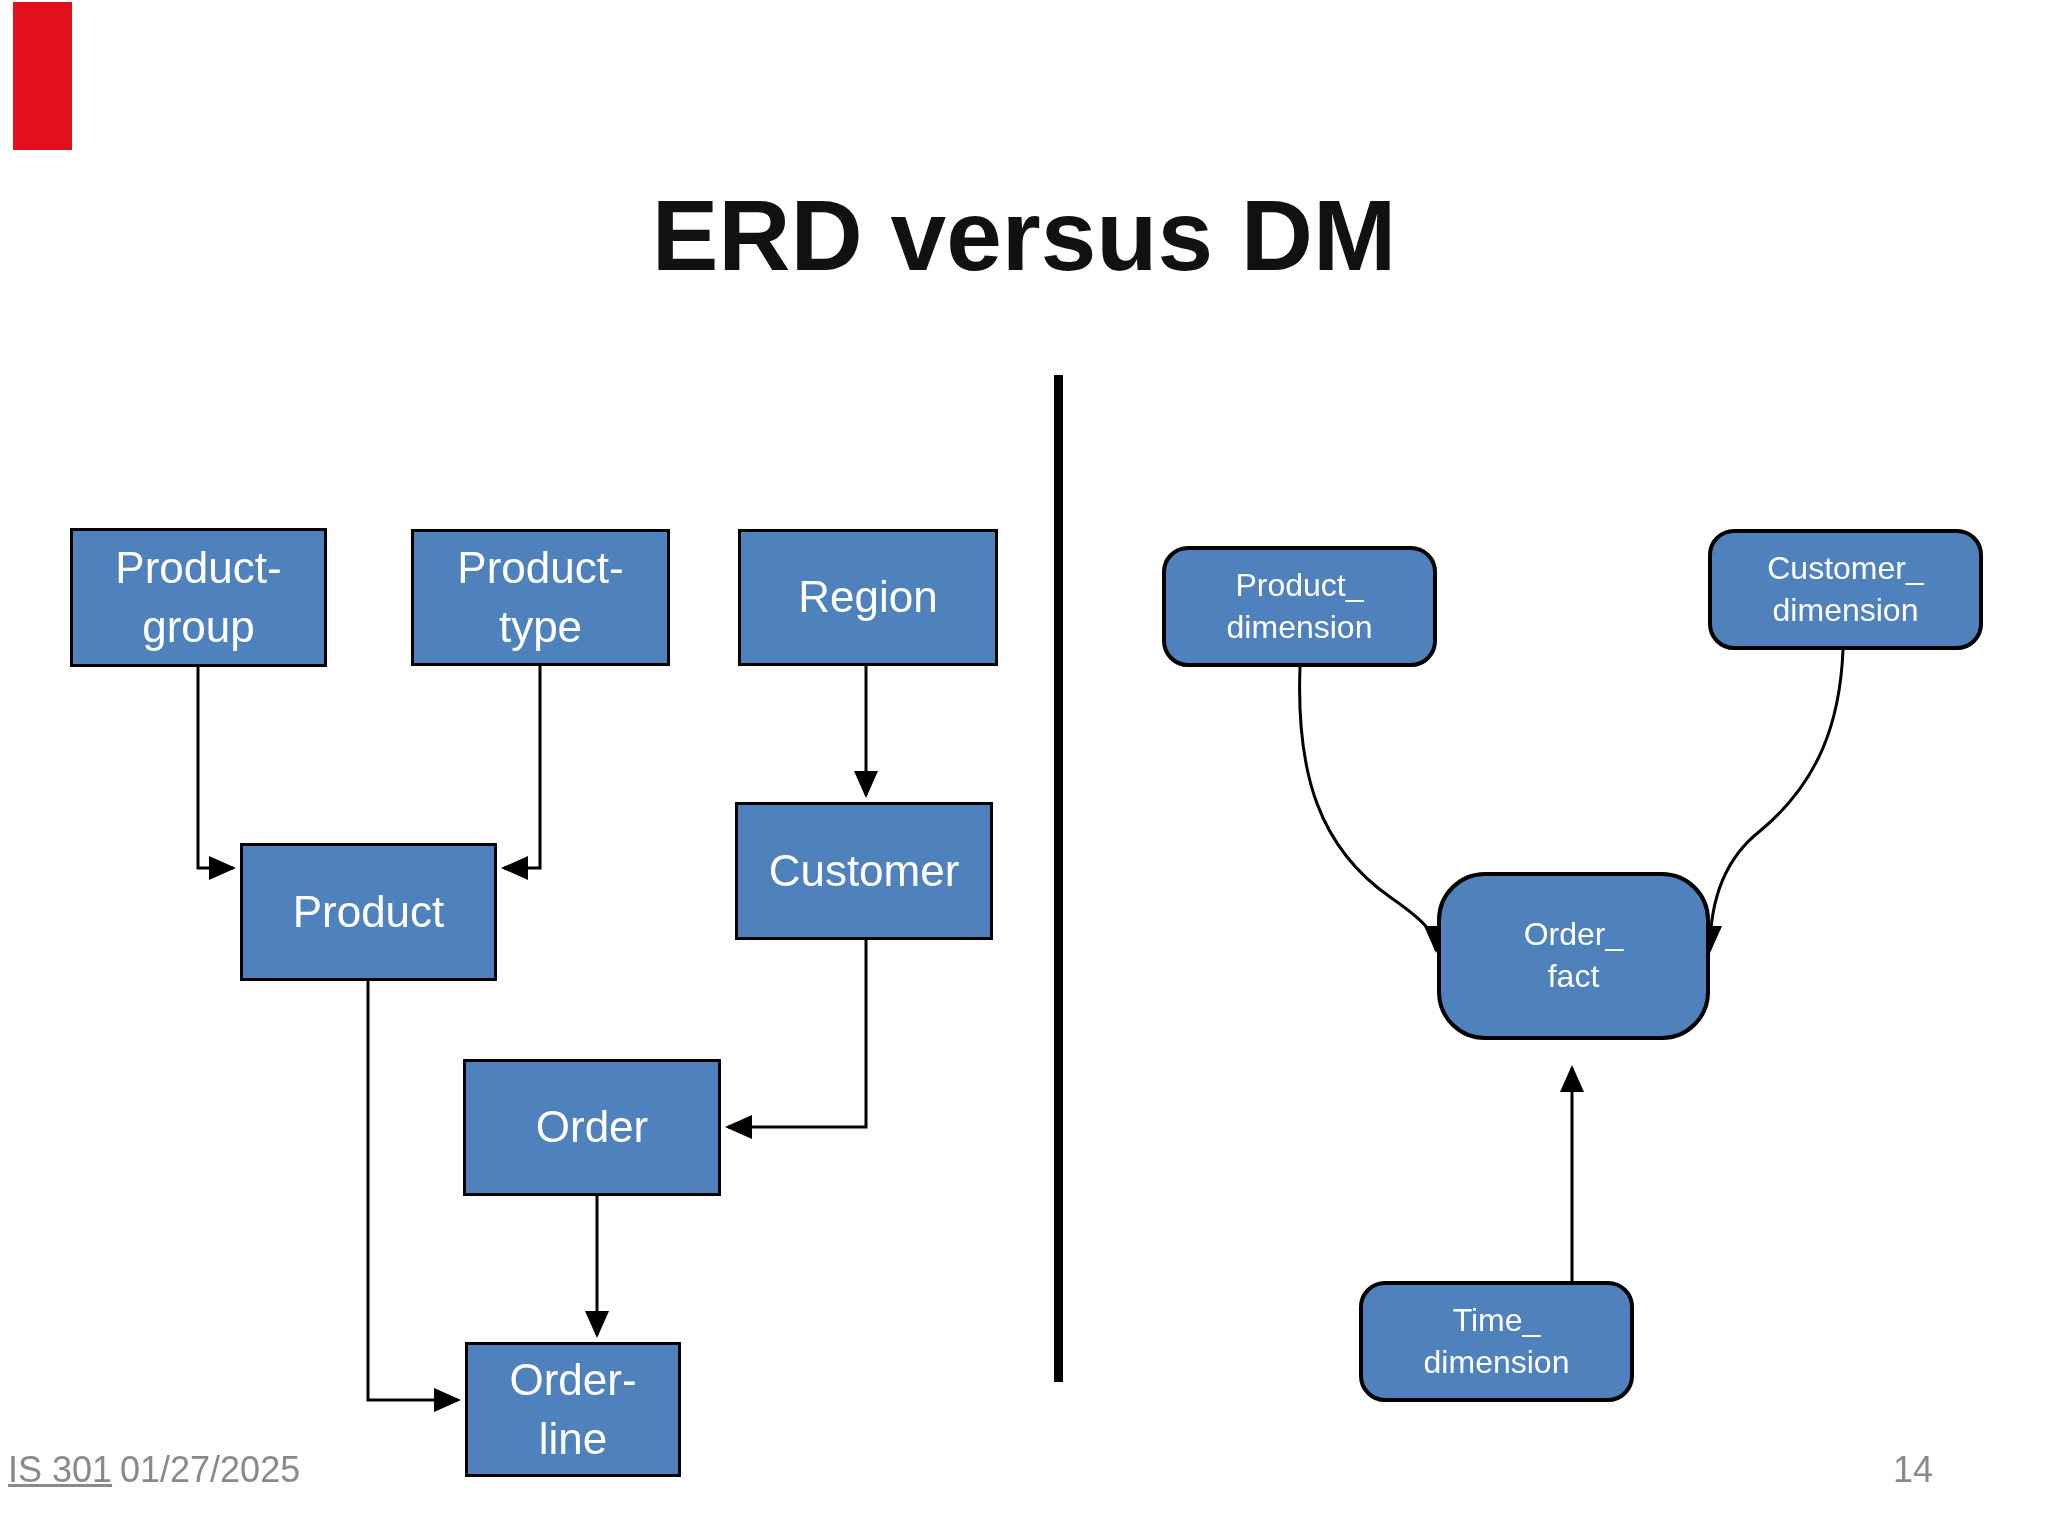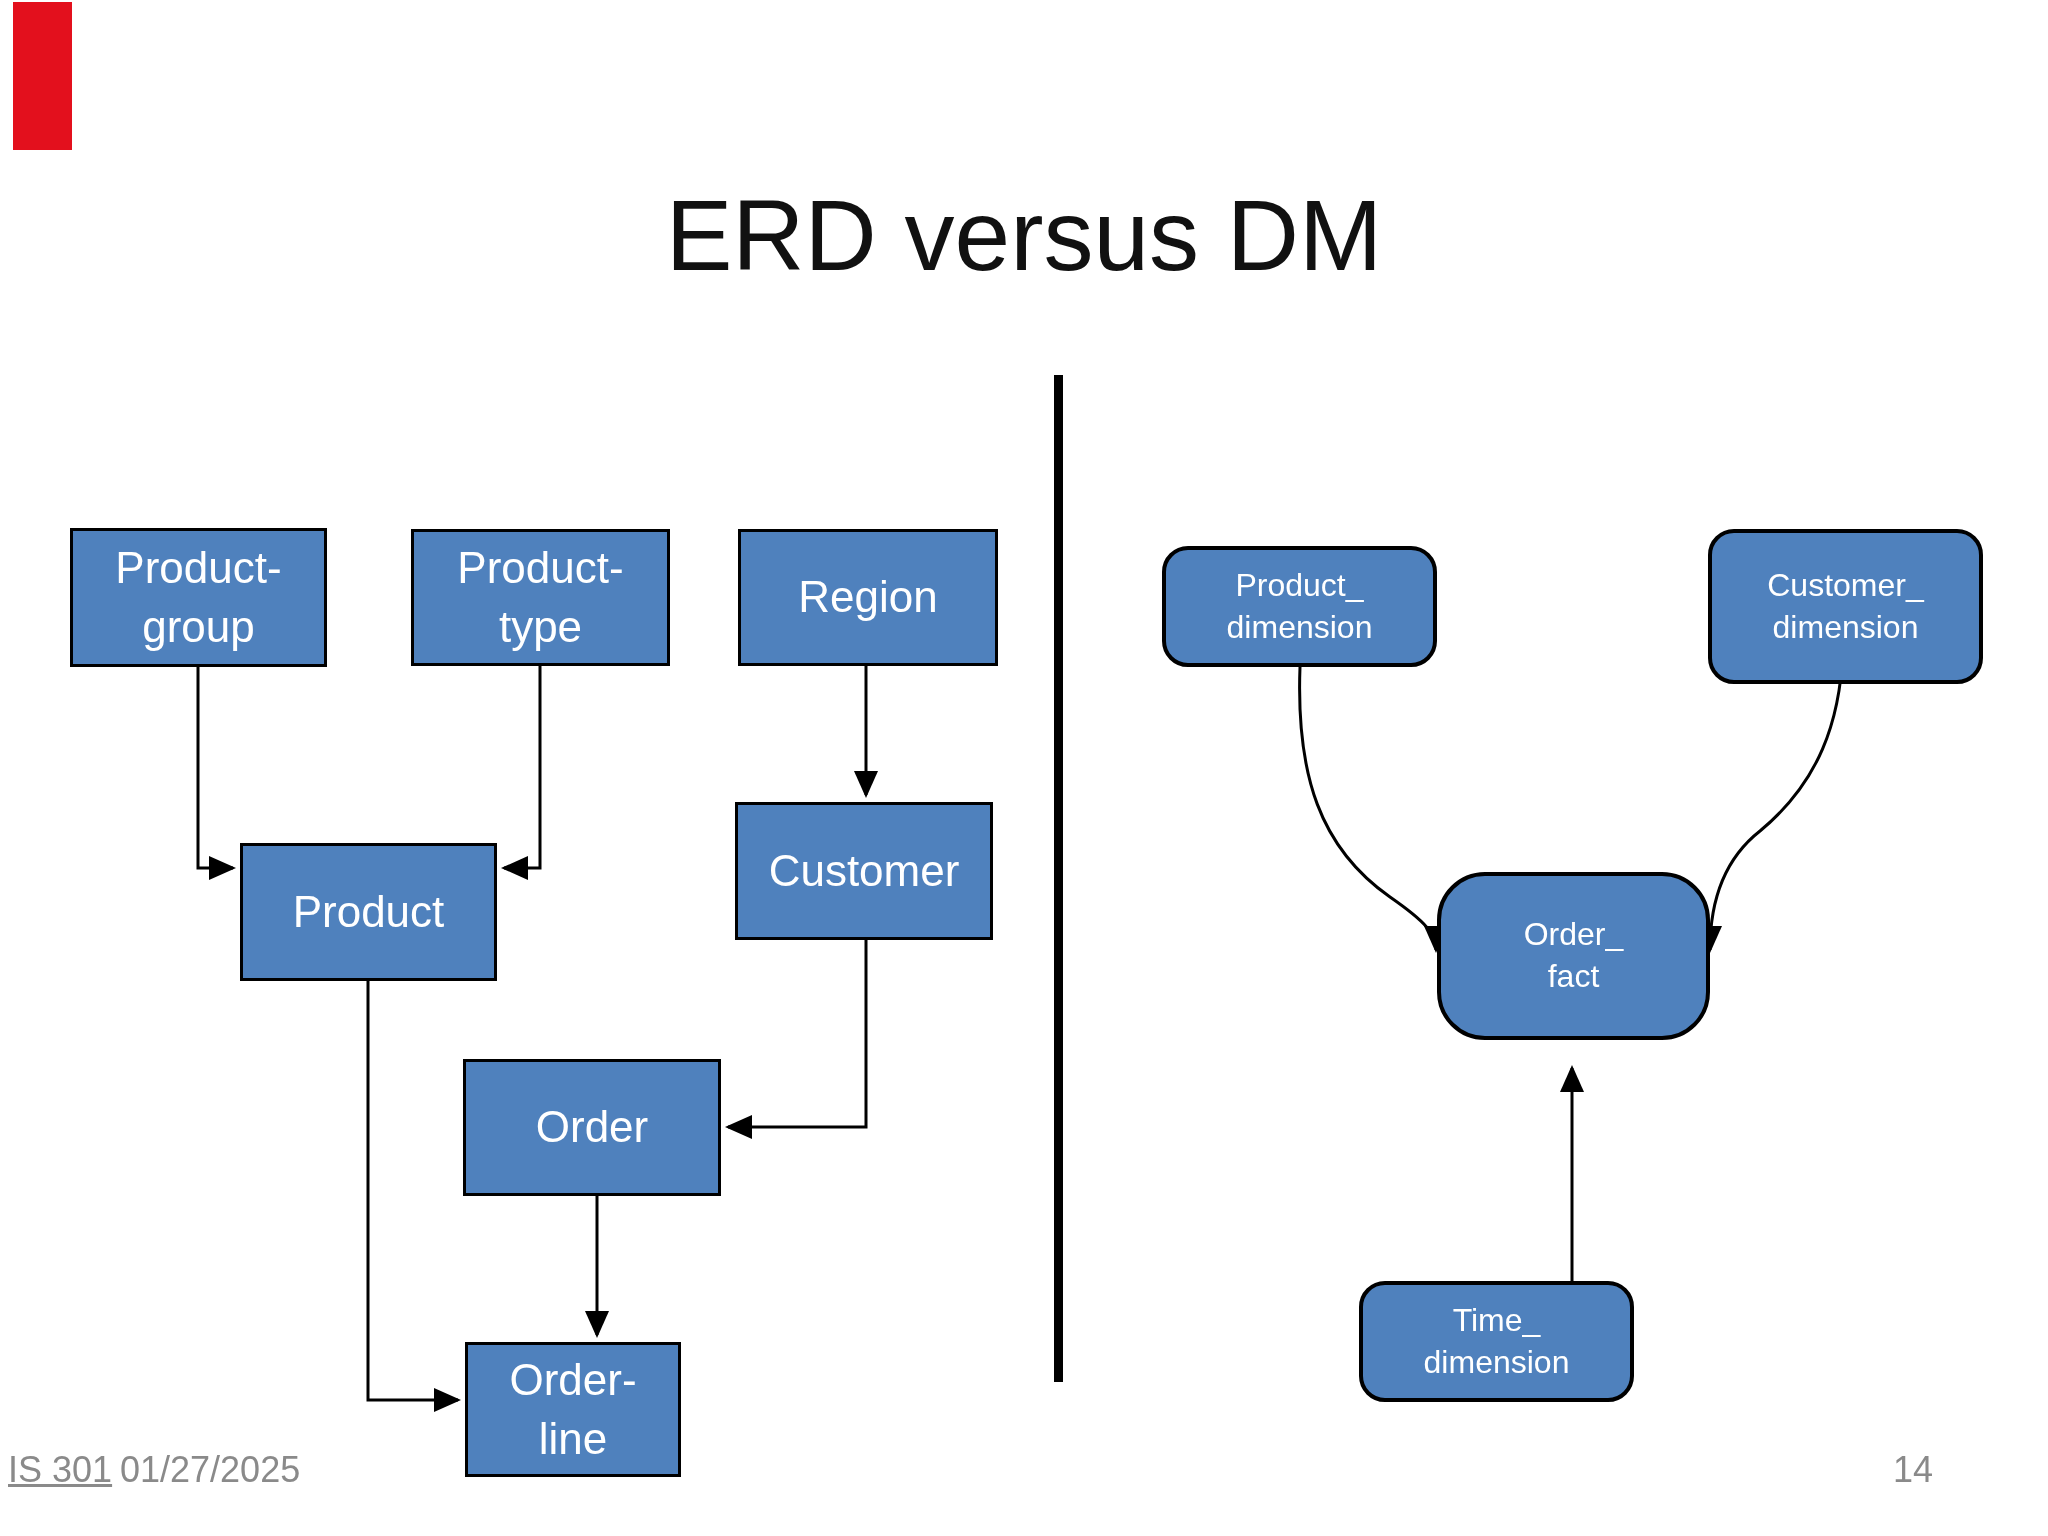--- a/index.html
+++ b/index.html
@@ -10,21 +10,21 @@
     overflow:hidden;
     font-family:"Liberation Sans", sans-serif;
   }
   .red-bar{
     position:absolute;left:13px;top:2px;width:59px;height:148px;
     background:#E3101D;
   }
   .title{
     position:absolute;left:0;top:185px;width:2048px;
     text-align:center;
-    font-size:100px;font-weight:normal;color:#111;line-height:1;
+    font-size:100px;font-weight:bold;color:#111;line-height:1;
   }
   .node{
     position:absolute;box-sizing:border-box;
     background:#4F81BD;border:3px solid #000;
     color:#fff;font-size:44px;line-height:1.32;
     display:flex;align-items:center;justify-content:center;
     text-align:center;white-space:pre-line;
   }
   .node.rounded{
     border-width:4px;border-radius:26px;font-size:32px;line-height:1.3;
@@ -32,21 +32,21 @@
   
   #node-product-group{left:70px;  top:528px; width:257px;height:139px;}
   #node-product-type {left:411px; top:529px; width:259px;height:137px;}
   #node-region       {left:738px; top:529px; width:260px;height:137px;}
   #node-product      {left:240px; top:795px; width:257px;height:138px;margin-top:48px;}
   #node-customer     {left:735px; top:802px; width:258px;height:138px;text-align:center;}
   #node-order        {left:463px; top:1059px;width:258px;height:137px;}
   #node-order-line   {left:465px; top:1342px;width:216px;height:135px;}
   
   #node-product-dimension {left:1162px;top:546px; width:275px;height:121px;}
-  #node-customer-dimension{left:1708px;top:529px; width:275px;height:155px;}
+  #node-customer-dimension{left:1708px;top:529px; width:275px;height:121px;}
   #node-order-fact        {left:1437px;top:872px; width:273px;height:168px;border-radius:48px;}
   #node-time-dimension    {left:1359px;top:1281px;width:275px;height:121px;}
   .divider{
     position:absolute;left:1054px;top:375px;width:9px;height:1007px;
     background:#000;
   }
   .connectors{
     position:absolute;left:0;top:0;width:2048px;height:1536px;
   }
   .footer-text{

